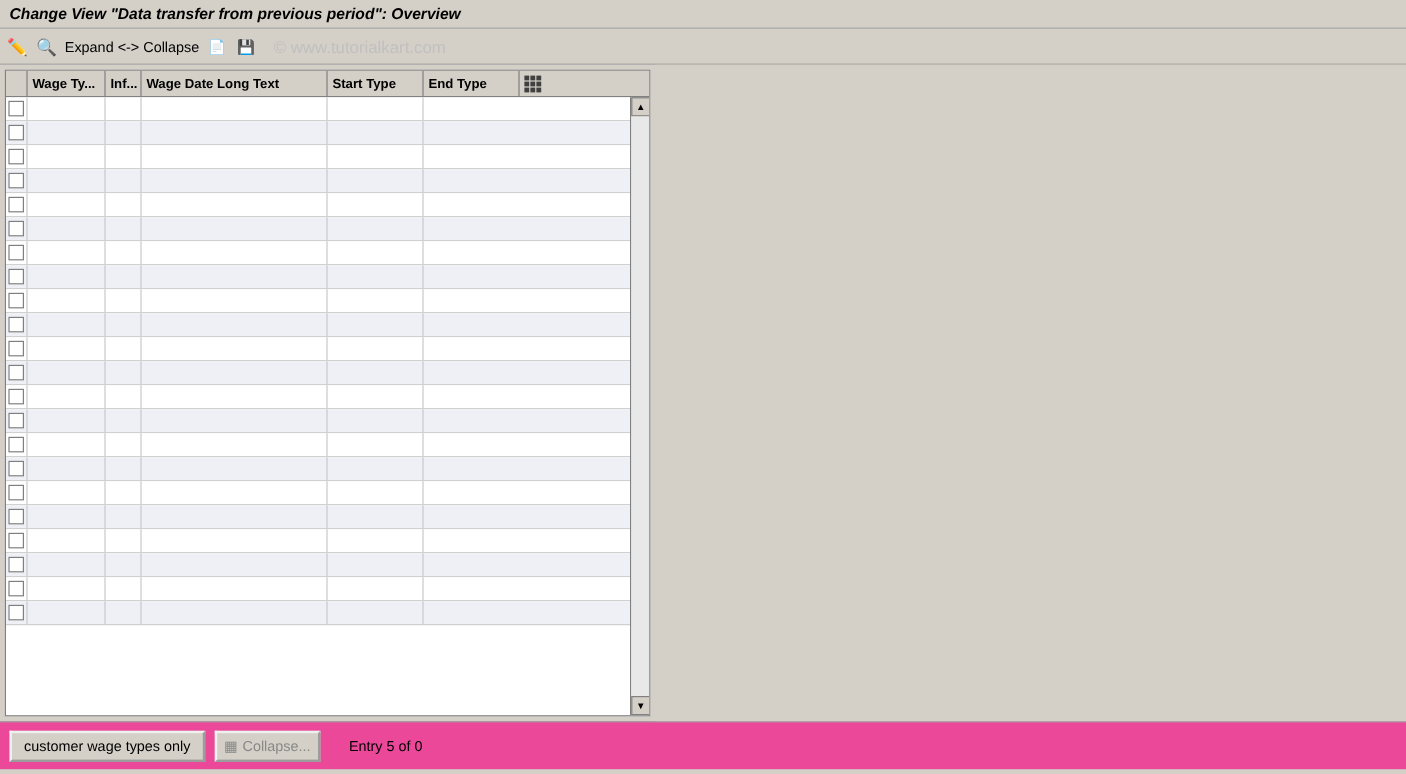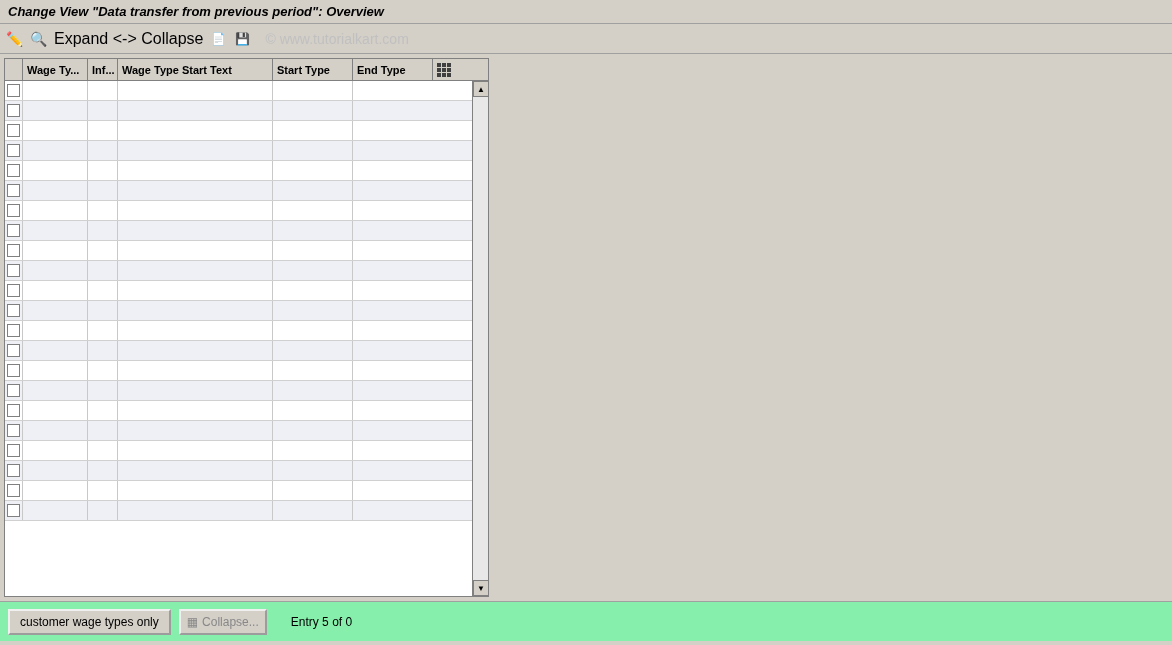--- a/index.html
+++ b/index.html
@@ -36,38 +36,38 @@
       align-items: center;
       justify-content: center;
       cursor: pointer;
       font-size: 14px;
     }
     .toolbar-btn {
       display: flex;
       align-items: center;
       gap: 2px;
       cursor: pointer;
-      font-size: 16px;
+      font-size: 12px;
       color: #000;
     }
     .watermark {
       color: #c0c0c0;
       font-size: 14px;
       margin-left: 8px;
     }
     .main-content {
       display: flex;
       height: calc(645px - 30px - 28px - 40px);
       background: #d4d0c8;
     }
     .table-area {
       background: #fff;
       border: 1px solid #808080;
       margin: 4px;
-      width: 485px;
+      width: 538px;
       overflow: hidden;
       position: relative;
     }
     .table-header {
       display: flex;
       background: #d4d0c8;
       border-bottom: 1px solid #808080;
       height: 22px;
       align-items: center;
     }
@@ -142,21 +142,21 @@
     .scroll-track {
       flex: 1;
       background: #e8e8e8;
     }
     .right-panel {
       flex: 1;
       background: #d4d0c8;
     }
     .status-bar {
       height: 40px;
-      background: #86efac;
+      background: #ec4899;
       border-top: 1px solid #a0a0a0;
       display: flex;
       align-items: center;
       padding: 4px 8px;
       gap: 8px;
     }
     .btn {
       background: #d4d0c8;
       border: 2px outset #f0f0f0;
       padding: 3px 10px;
@@ -222,21 +222,21 @@
   <div class="table-area">
     <div class="table-header">
       <div class="th" style="width:18px; padding:0;"></div>
       <div class="th th-wage">
         <span>Wage Ty...</span>
       </div>
       <div class="th th-inf">
         <span>Inf...</span>
       </div>
       <div class="th th-long">
-        <span>Wage Type Start Text</span>
+        <span>Wage Date Long Text</span>
       </div>
       <div class="th th-start">
         <span>Start Type</span>
       </div>
       <div class="th th-end">
         <span>End Type</span>
       </div>
       <div class="th th-icon">
         <div class="icon-grid">
           <div class="icon-grid-cell"></div>

